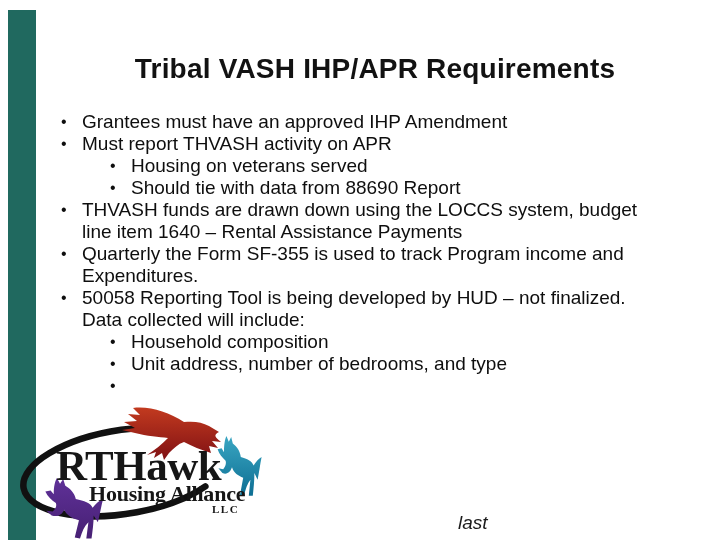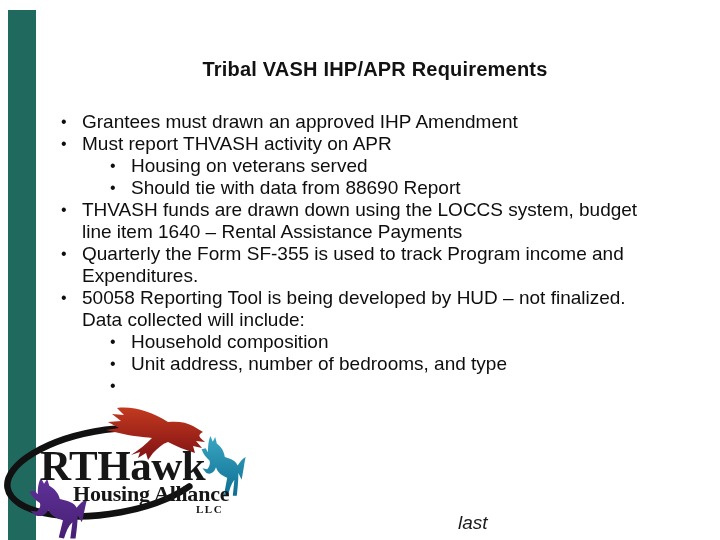--- a/index.html
+++ b/index.html
@@ -19,21 +19,21 @@
     position: absolute;
     left: 8px; top: 10px;
     width: 28px; height: 530px;
     background: #20695f;
   }
   .title {
     position: absolute;
     left: 30px; top: 53px; width: 690px;
     margin: 0;
     text-align: center;
-    font-size: 20px;
+    font-size: 28px;
     line-height: 32px;
     font-weight: bold;
     color: #121212;
     letter-spacing: 0.2px;
   }
   .bullets {
     position: absolute;
     left: 52px; top: 111px;
     width: 648px;
     color: #0e0e0e;
@@ -46,21 +46,21 @@
     font-size: 16px;
     line-height: 22px;
     color: #0e0e0e;
   }
   .b-row.lvl1 { padding-left: 9px; }
   .b-row.lvl2 { padding-left: 58px; }
   .b-row .btext { flex: 0 1 auto; }
   .b-row.lvl1 .btext { max-width: 583px; }
   .logo {
     position: absolute;
-    left: 0; top: 402px;
+    left: 16px; top: 402px;
     width: 252px; height: 138px;
   }
   .logo svg { display: block; }
   .logo-brand {
     font-family: "Liberation Serif", serif;
     font-weight: bold;
     font-size: 43px;
     letter-spacing: -0.5px;
   }
   .logo-subtitle {
@@ -90,21 +90,21 @@
 
 <div class="slide">
 
   <div class="accent-bar" style="background: rgb(32, 105, 95);"></div>
 
   <h1 class="title">Tribal VASH IHP/APR Requirements</h1>
 
   <div class="bullets" id="bullets">
       <div class="b-row lvl1">
         <span class="dot">•</span>
-        <span class="btext">Grantees must drawn an approved IHP Amendment</span>
+        <span class="btext">Grantees must have an approved IHP Amendment</span>
       </div>
       <div class="b-row lvl1">
         <span class="dot">•</span>
         <span class="btext">Must report THVASH activity on APR</span>
       </div>
       <div class="b-row lvl2">
         <span class="dot">•</span>
         <span class="btext">Housing on veterans served</span>
       </div>
       <div class="b-row lvl2">

